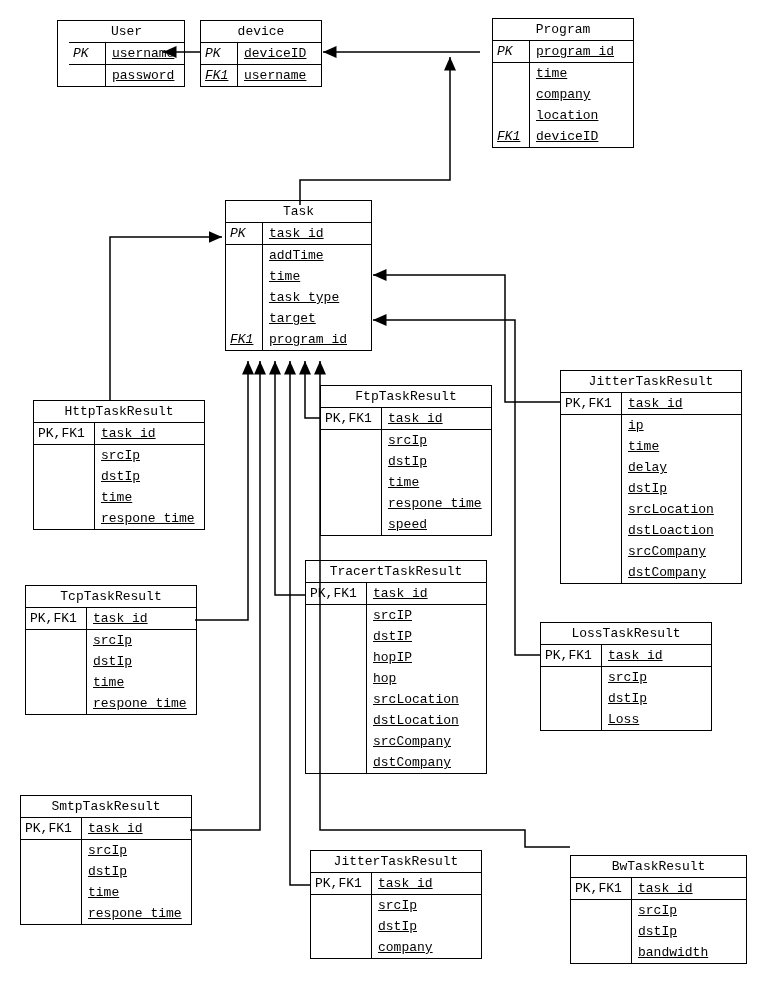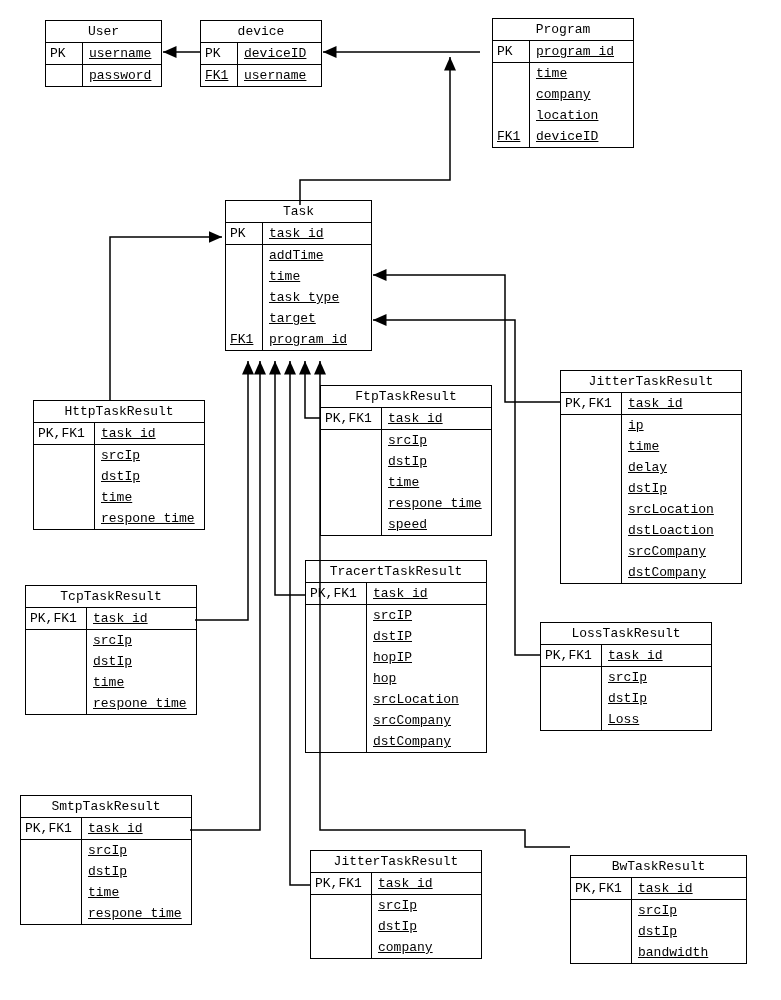--- a/index.html
+++ b/index.html
@@ -26,42 +26,42 @@
   .entity-row {
     display: flex;
   }
   .entity-keycol {
     border-right: 1px solid #000;
     padding: 3px 4px;
     min-width: 52px;
     text-align: left;
     white-space: nowrap;
   }
-  .entity-keycol.small { min-width: 28px; }
+  .entity-keycol.small { min-width: 28px; font-style: italic; }
   .entity-attrcol {
     padding: 3px 6px;
     flex: 1;
     text-decoration: underline;
     white-space: nowrap;
   }
   .section-divider {
     border-top: 1px solid #000;
   }
   svg.arrows {
     position: absolute;
     left: 0; top: 0;
     width: 781px;
     height: 1000px;
     pointer-events: none;
   }
 </style>
 </head>
 <body>
 
-<div class="entity" style="left:45px; top:20px; width:115px;">
+<div class="entity" style="left:57px; top:20px; width:115px;padding-left:11px;">
   <div class="entity-title">User</div>
   <div class="entity-row">
     <div class="entity-keycol small">PK</div>
     <div class="entity-attrcol">username</div>
   </div>
   <div class="entity-row section-divider">
     <div class="entity-keycol small"></div>
     <div class="entity-attrcol">password</div>
   </div>
 </div>
@@ -248,20 +248,24 @@
       <div class="entity-keycol"></div>
       <div class="entity-attrcol">hopIP</div>
     </div>
   <div class="entity-row">
       <div class="entity-keycol"></div>
       <div class="entity-attrcol">hop</div>
     </div>
   <div class="entity-row">
       <div class="entity-keycol"></div>
       <div class="entity-attrcol">srcLocation</div>
+    </div>
+  <div class="entity-row">
+      <div class="entity-keycol"></div>
+      <div class="entity-attrcol">dstLocation</div>
     </div>
   <div class="entity-row">
       <div class="entity-keycol"></div>
       <div class="entity-attrcol">srcCompany</div>
     </div>
   <div class="entity-row">
       <div class="entity-keycol"></div>
       <div class="entity-attrcol">dstCompany</div>
     </div>
 </div>

